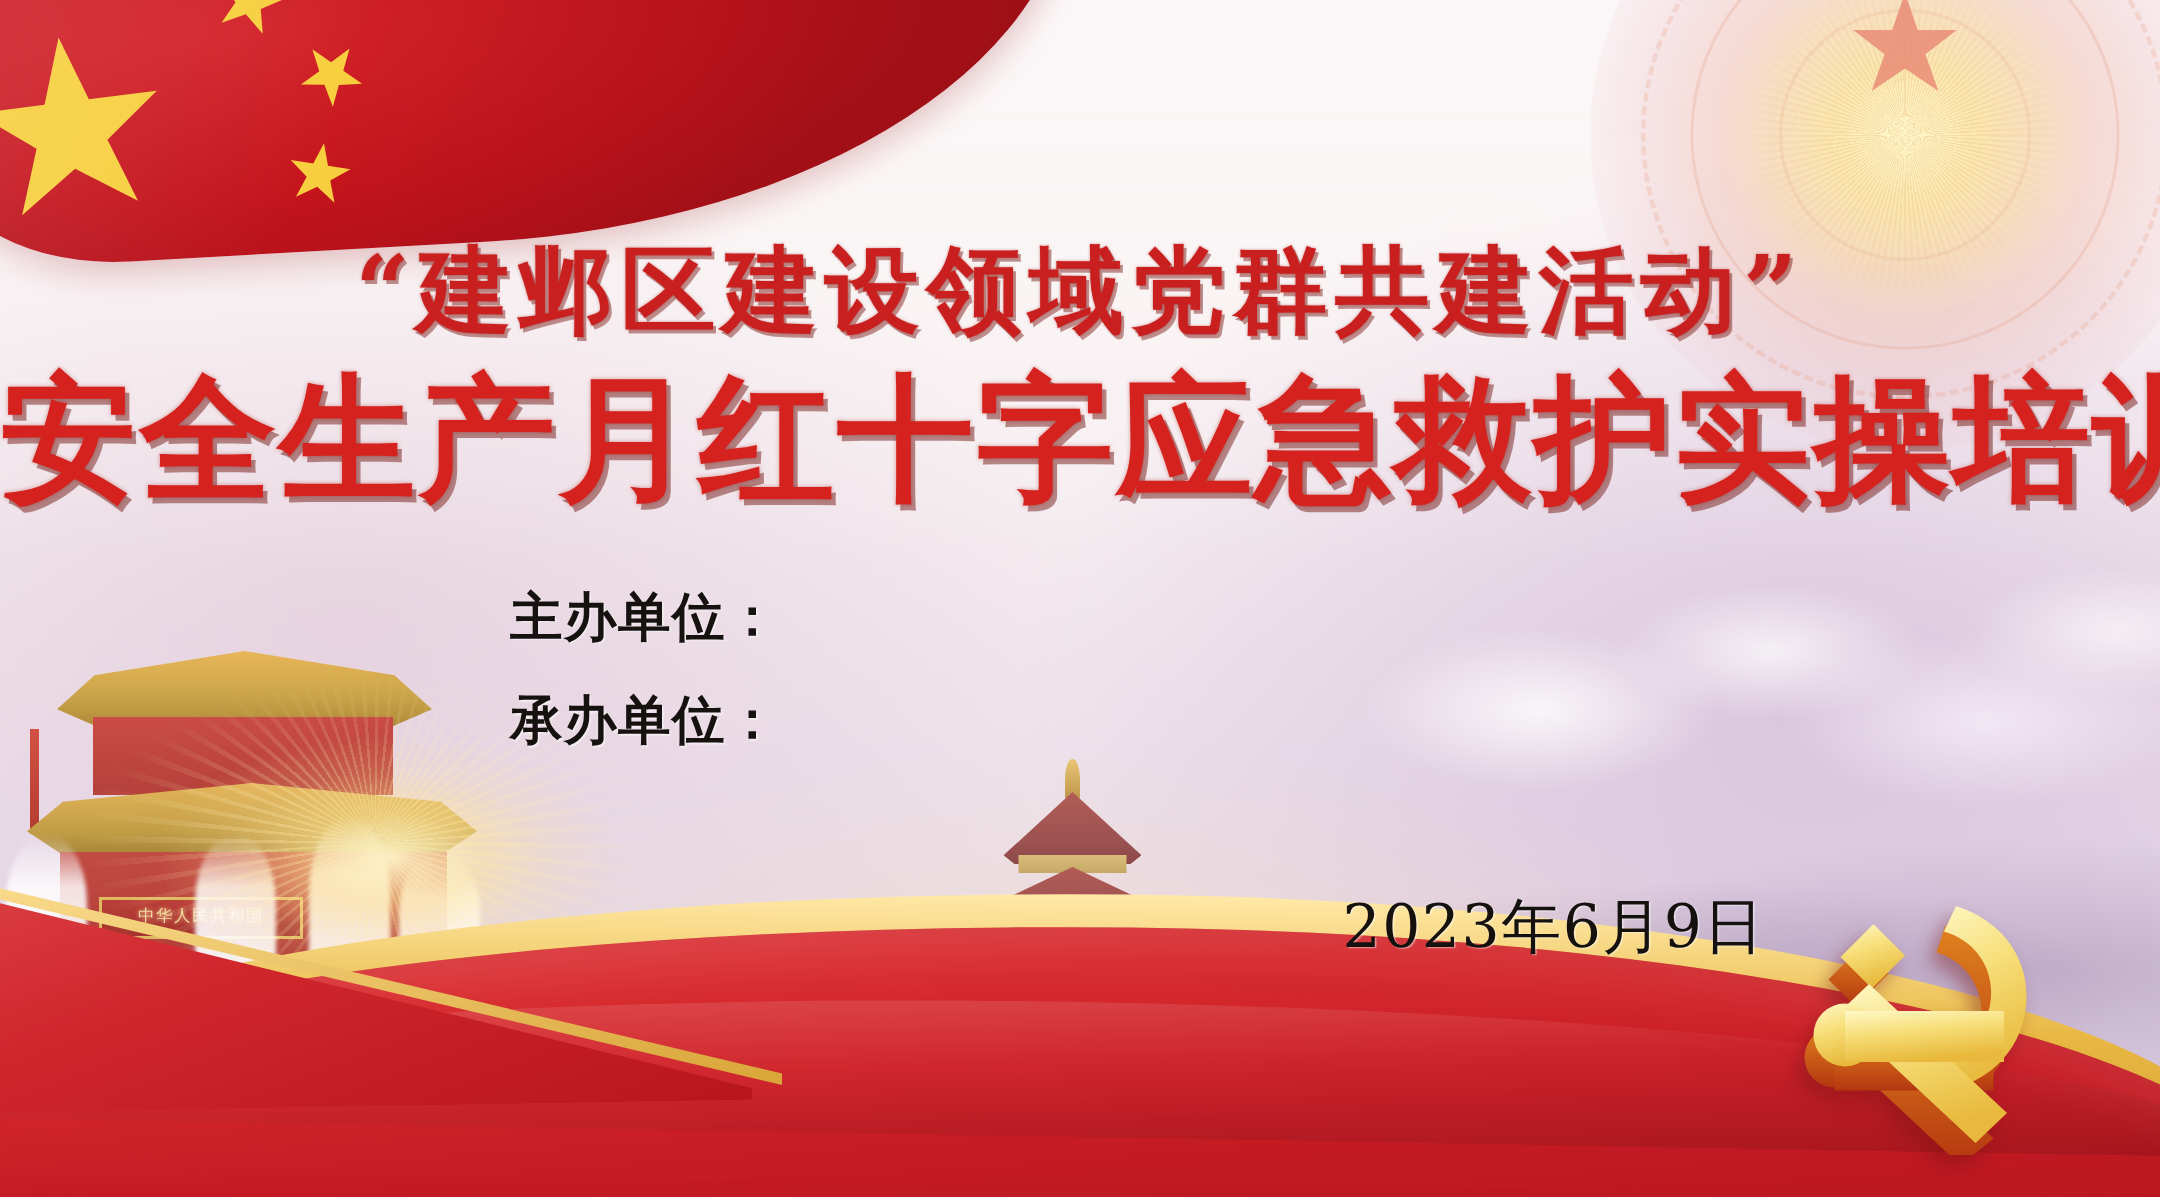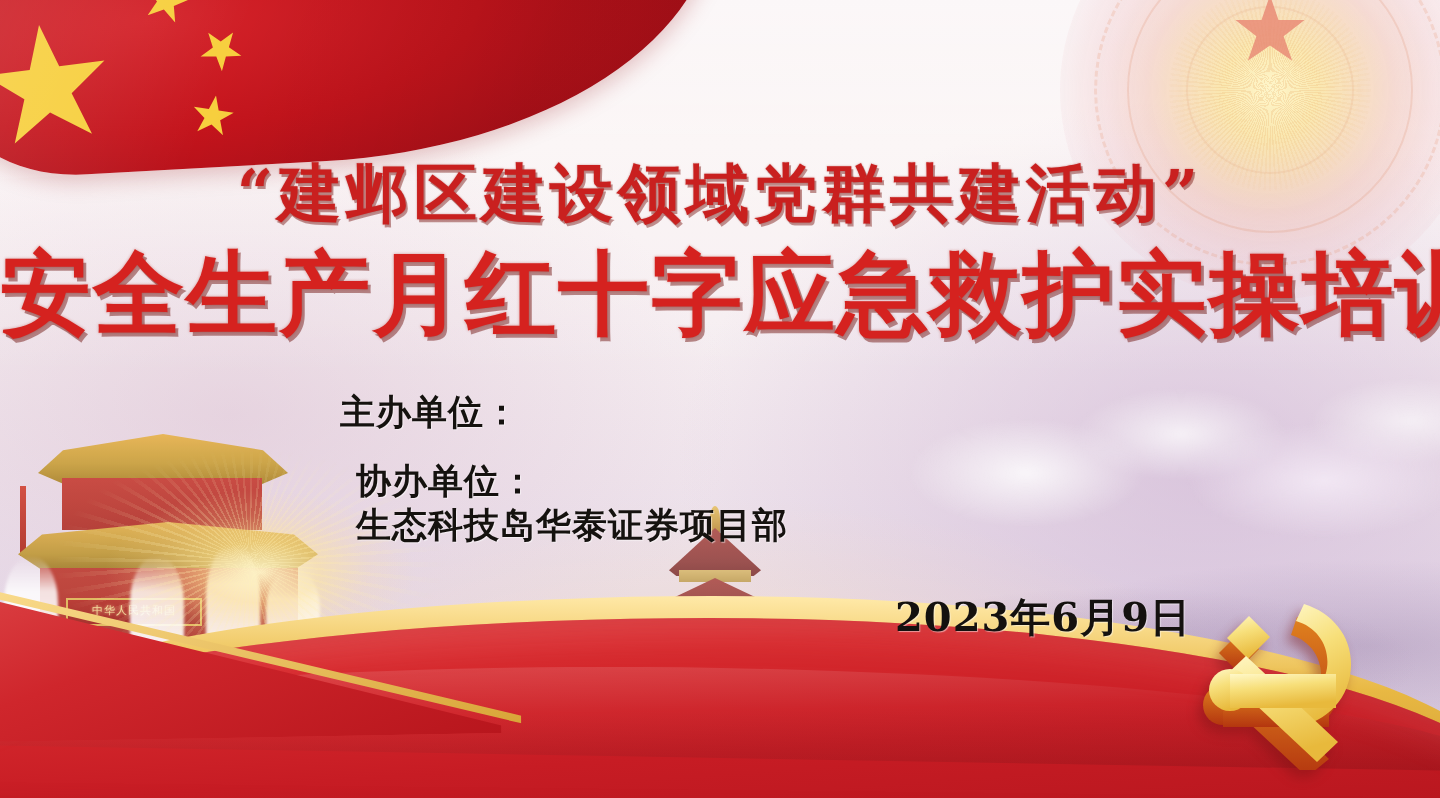--- a/index.html
+++ b/index.html
@@ -213,27 +213,26 @@
     text-shadow:3px 4px 0 rgba(110,18,14,.48), 0 0 3px rgba(170,35,25,.45);
     white-space:nowrap;
   }
   .orgs{position:absolute;top:390px;left:340px;}
   .org-line{
     display:flex;align-items:baseline;margin-bottom:13px;
     font-size:35px;line-height:1.24;font-weight:bold;color:#15120f;
     font-family:"DejaVu Serif","Liberation Serif",serif;
     text-shadow:1px 1px 1px rgba(255,255,255,.55);
     white-space:nowrap;
-    flex-direction:column;
   }
   .org-label{letter-spacing:1px;}
   .org-value{margin-left:16px;letter-spacing:1px;}
   .date{
     position:absolute;top:590px;left:895px;
-    font-size:40px;font-weight:bold;color:#14110f;letter-spacing:1px;
+    font-size:40px;font-weight:normal;color:#14110f;letter-spacing:1px;
     font-family:"DejaVu Serif","Liberation Serif",serif;
     text-shadow:1px 1px 1px rgba(255,255,255,.5);
     white-space:nowrap;
   }
 </style>
 </head>
 <body>
 
 <div class="stage">
 
@@ -332,21 +331,20 @@
     <div class="title-1">“建邺区建设领域党群共建活动”</div>
     <div class="title-2">安全生产月红十字应急救护实操培训</div>
 
     <div class="orgs">
       <div class="org-line">
         <span class="org-label">主办单位：</span>
       </div>
       <div class="org-line">
       </div>
       <div class="org-line">
-        <span class="org-label">协办单位：</span>
-        <span class="org-value">生态科技岛华泰证券项目部</span>
+        <span class="org-label">承办单位：</span>
       </div>
     </div>
 
     <div class="date">2023年6月9日</div>
   </div>
 
 </div>
 
 </body></html>

